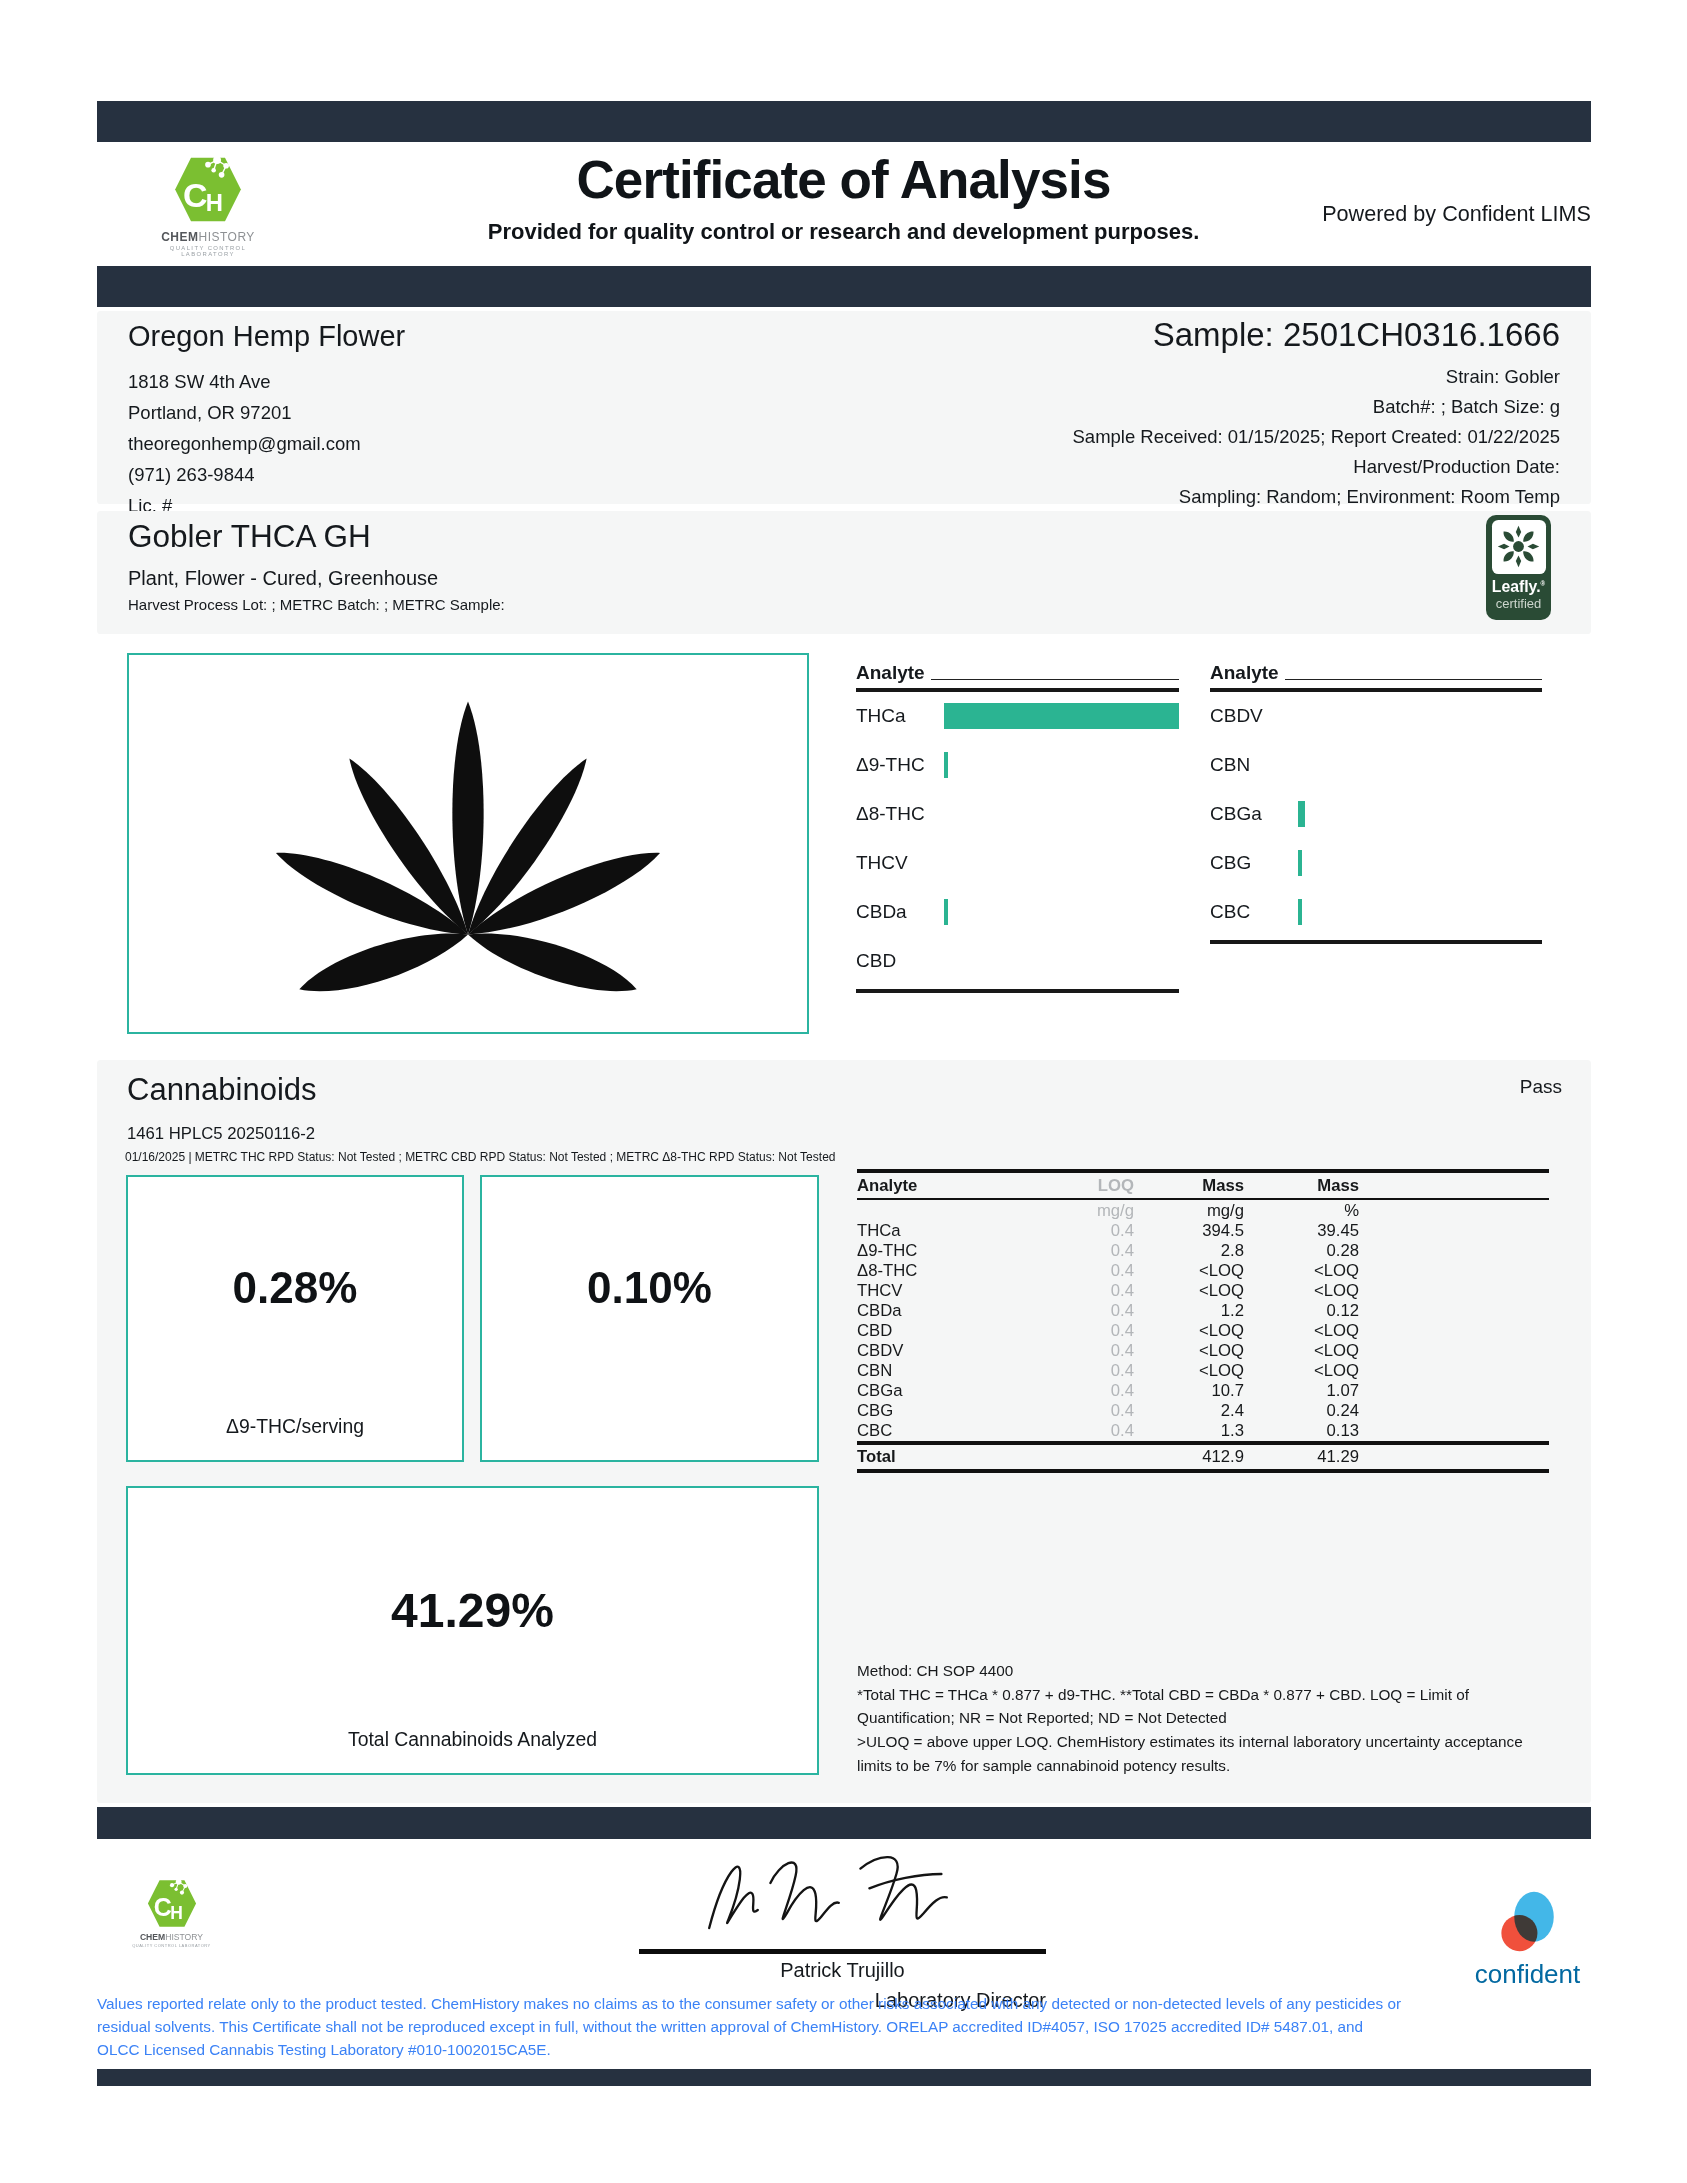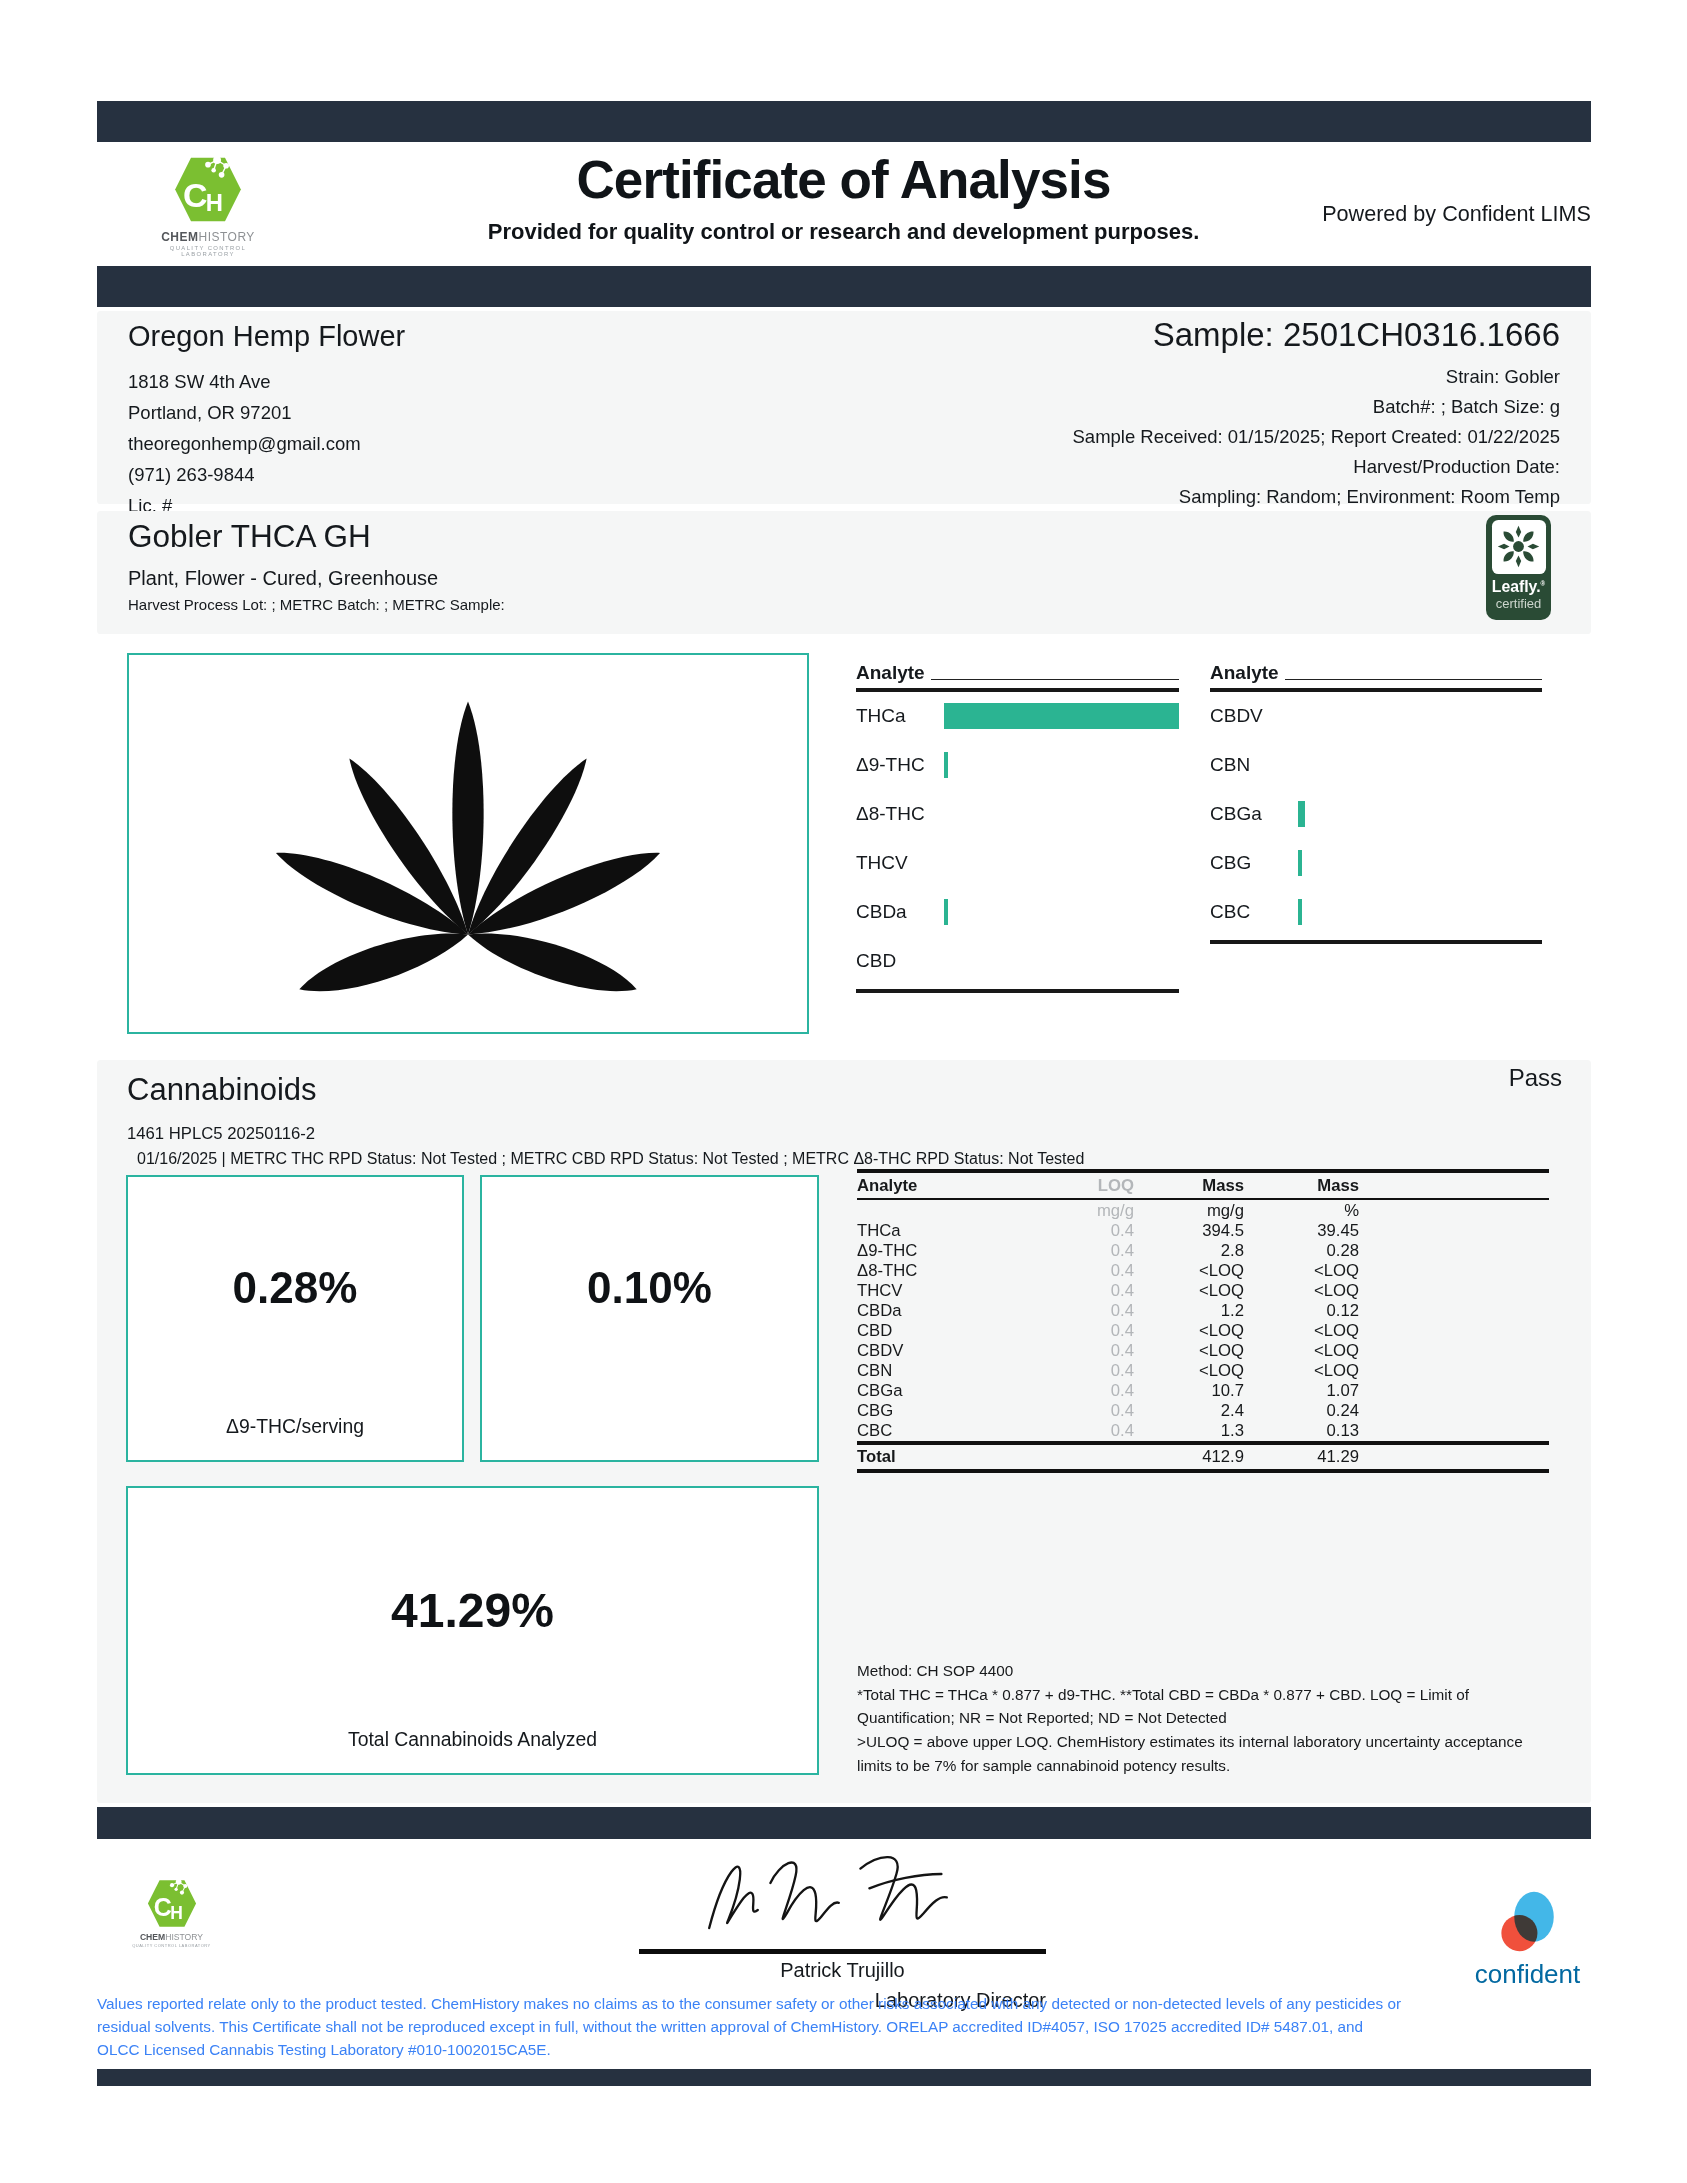--- a/index.html
+++ b/index.html
@@ -60,23 +60,23 @@
   .mini-head{display:flex;align-items:flex-end;font-size:19px;font-weight:bold}
   .mini-head .hline{flex:1;border-bottom:1.4px solid #222;margin:0 0 3.6px 6.3px}
   .mini-thick{height:4px;background:#181818;margin-top:3.6px}
   .mini-row{display:flex;align-items:center;height:49px}
   .mini-label{flex:0 0 88px;font-size:19px}
   .mini-track{flex:1;height:26px;position:relative}
   .bar-fill{position:absolute;left:0;top:0;height:100%;background:#2bb492;min-width:3.6px}
 
   
   .sec-title{position:absolute;left:30px;top:11.7px;font-size:31px}
-  .sec-pass{position:absolute;right:29px;top:4px;font-size:24px}
+  .sec-pass{position:absolute;right:29px;top:16px;font-size:19px}
   .sec-run{position:absolute;left:30px;top:64px;font-size:16.7px}
-  .sec-status{position:absolute;left:40px;top:90px;font-size:16px}
+  .sec-status{position:absolute;left:28px;top:90px;font-size:12px}
 
   .sumbox{position:absolute;background:#fff;border:2.7px solid #2bb4a0;display:flex;flex-direction:column;align-items:center}
   .box1{left:29px;top:115px;width:334px;height:283px}
   .box2{left:383px;top:115px;width:335px;height:283px}
   .box3{left:29px;top:426px;width:689px;height:285px}
   .sum-val{margin-top:86px;font-size:44px;font-weight:600;color:#0f1215}
   .box3 .sum-val{margin-top:95px;font-size:48px}
   .sum-label{margin-top:auto;margin-bottom:21px;font-size:19.4px;text-align:center;line-height:1.35;max-width:86%}
 
   

